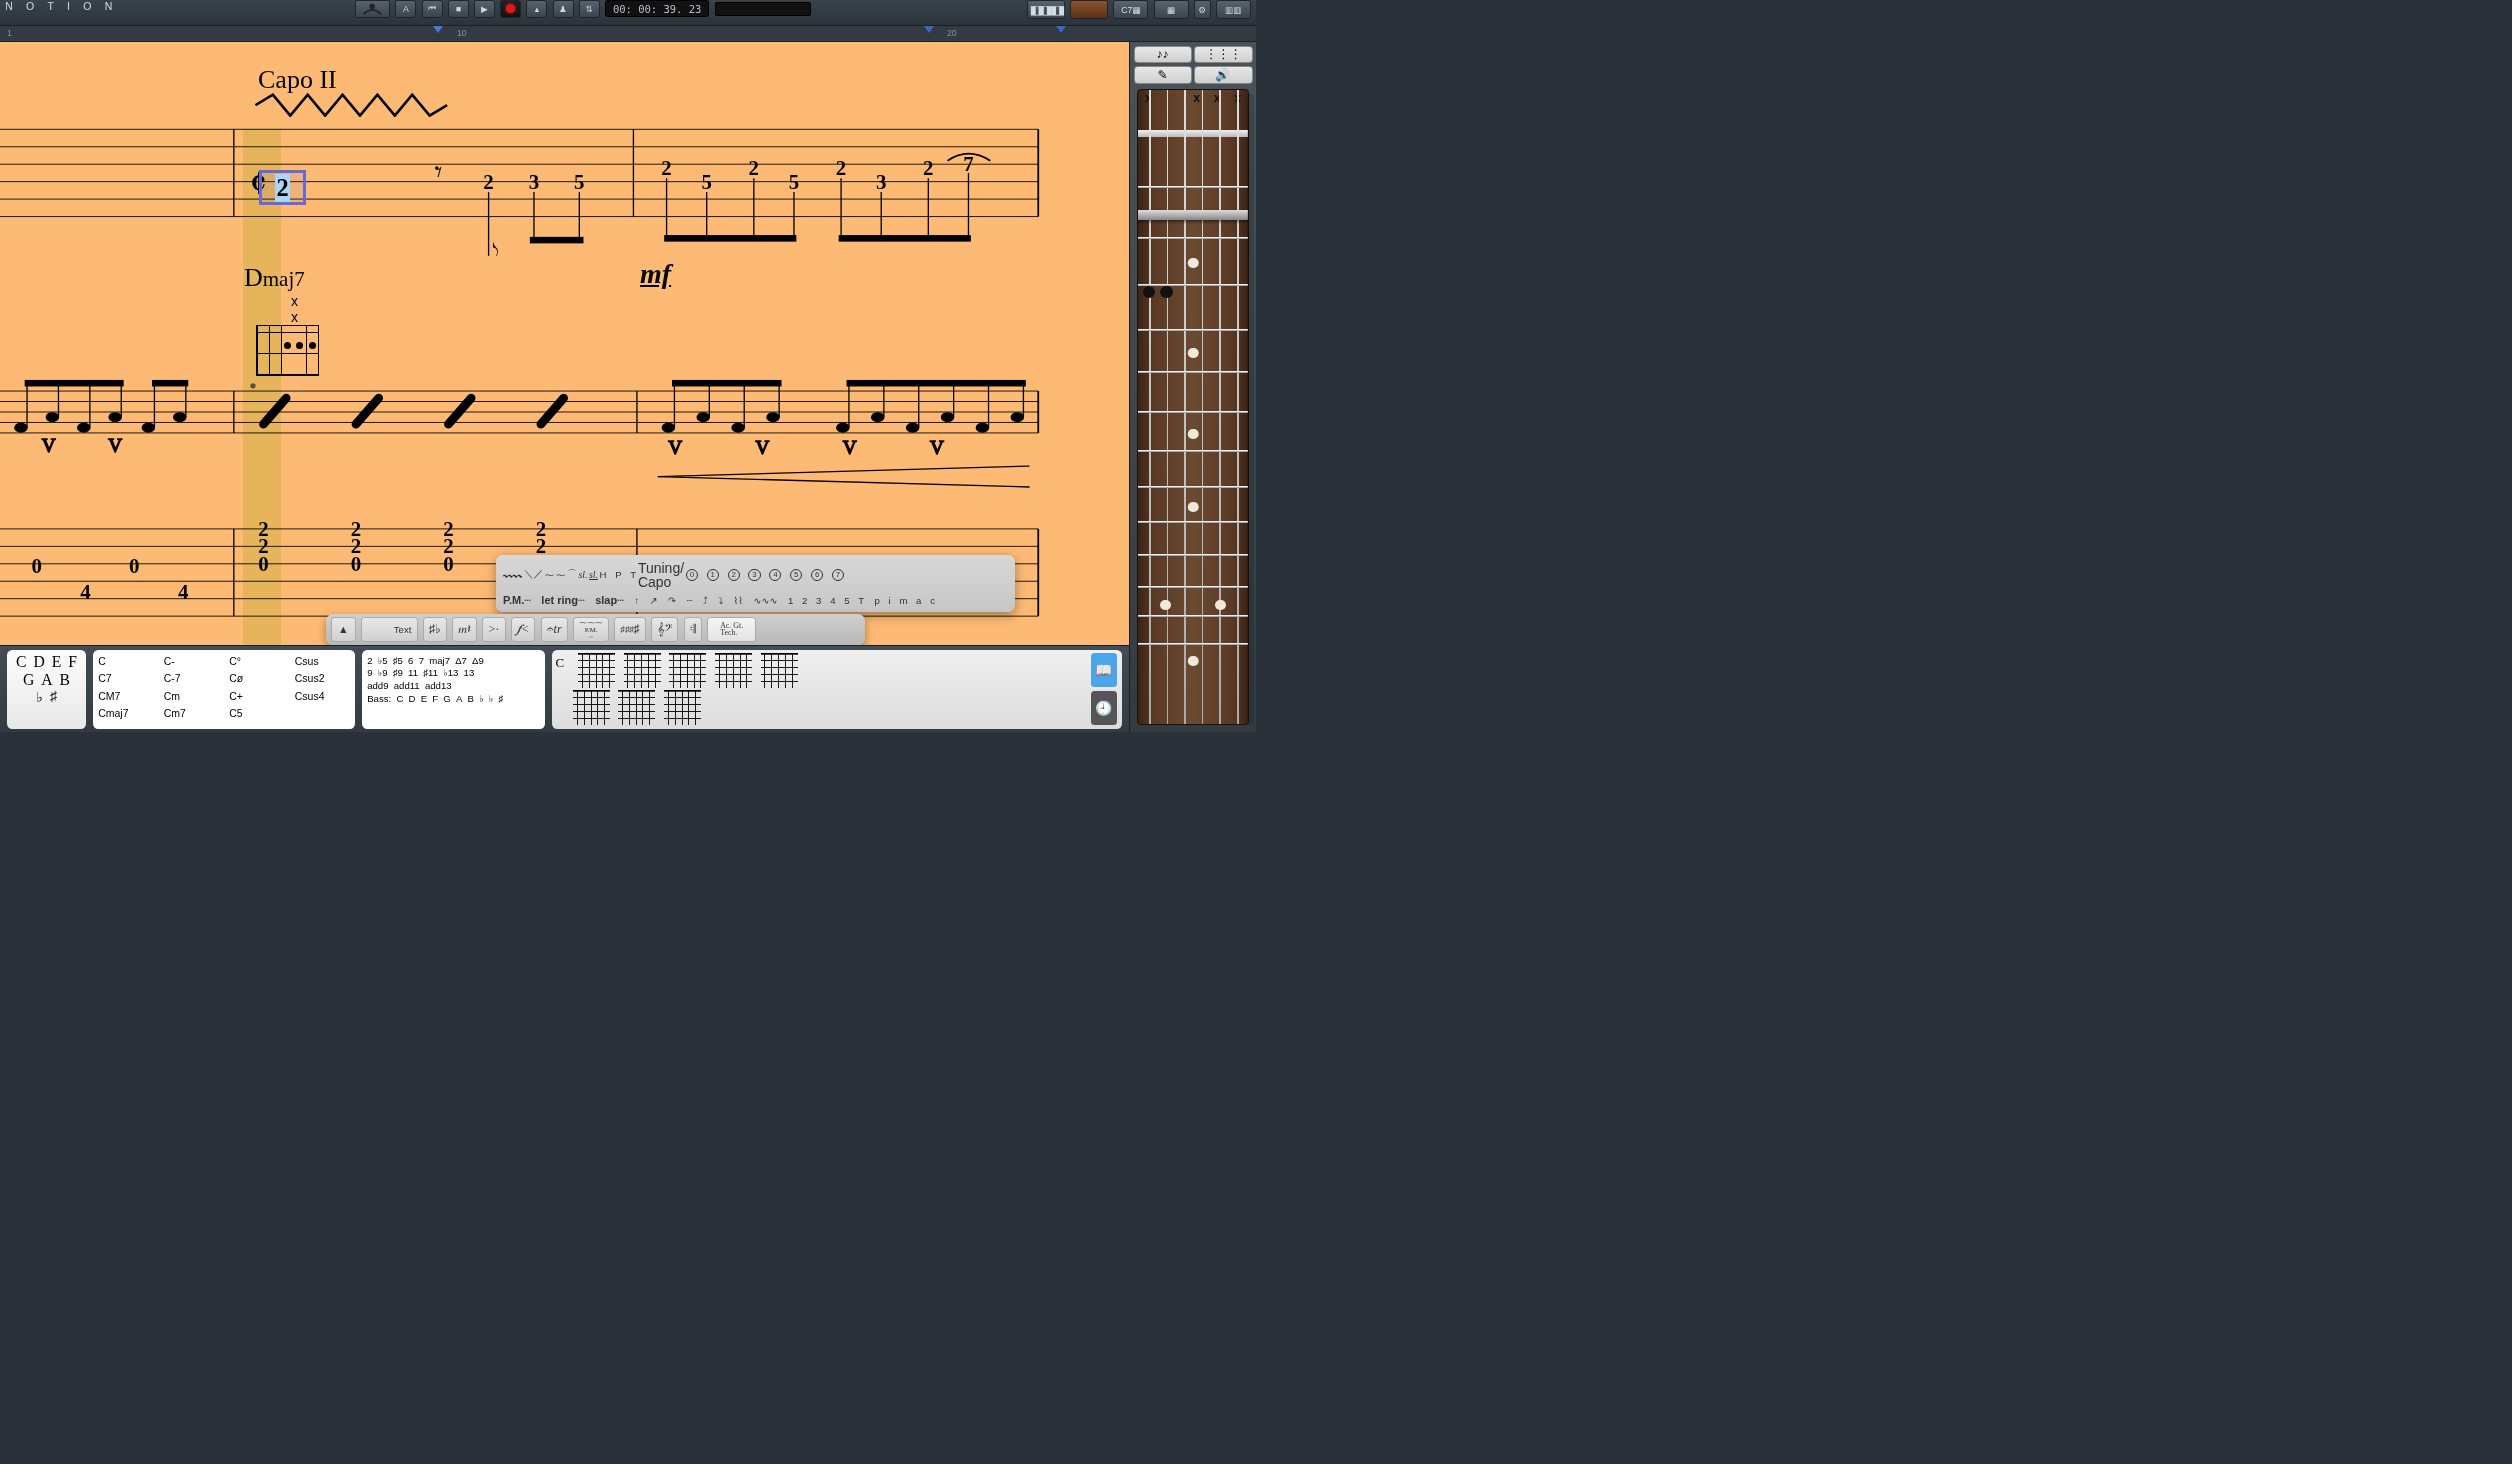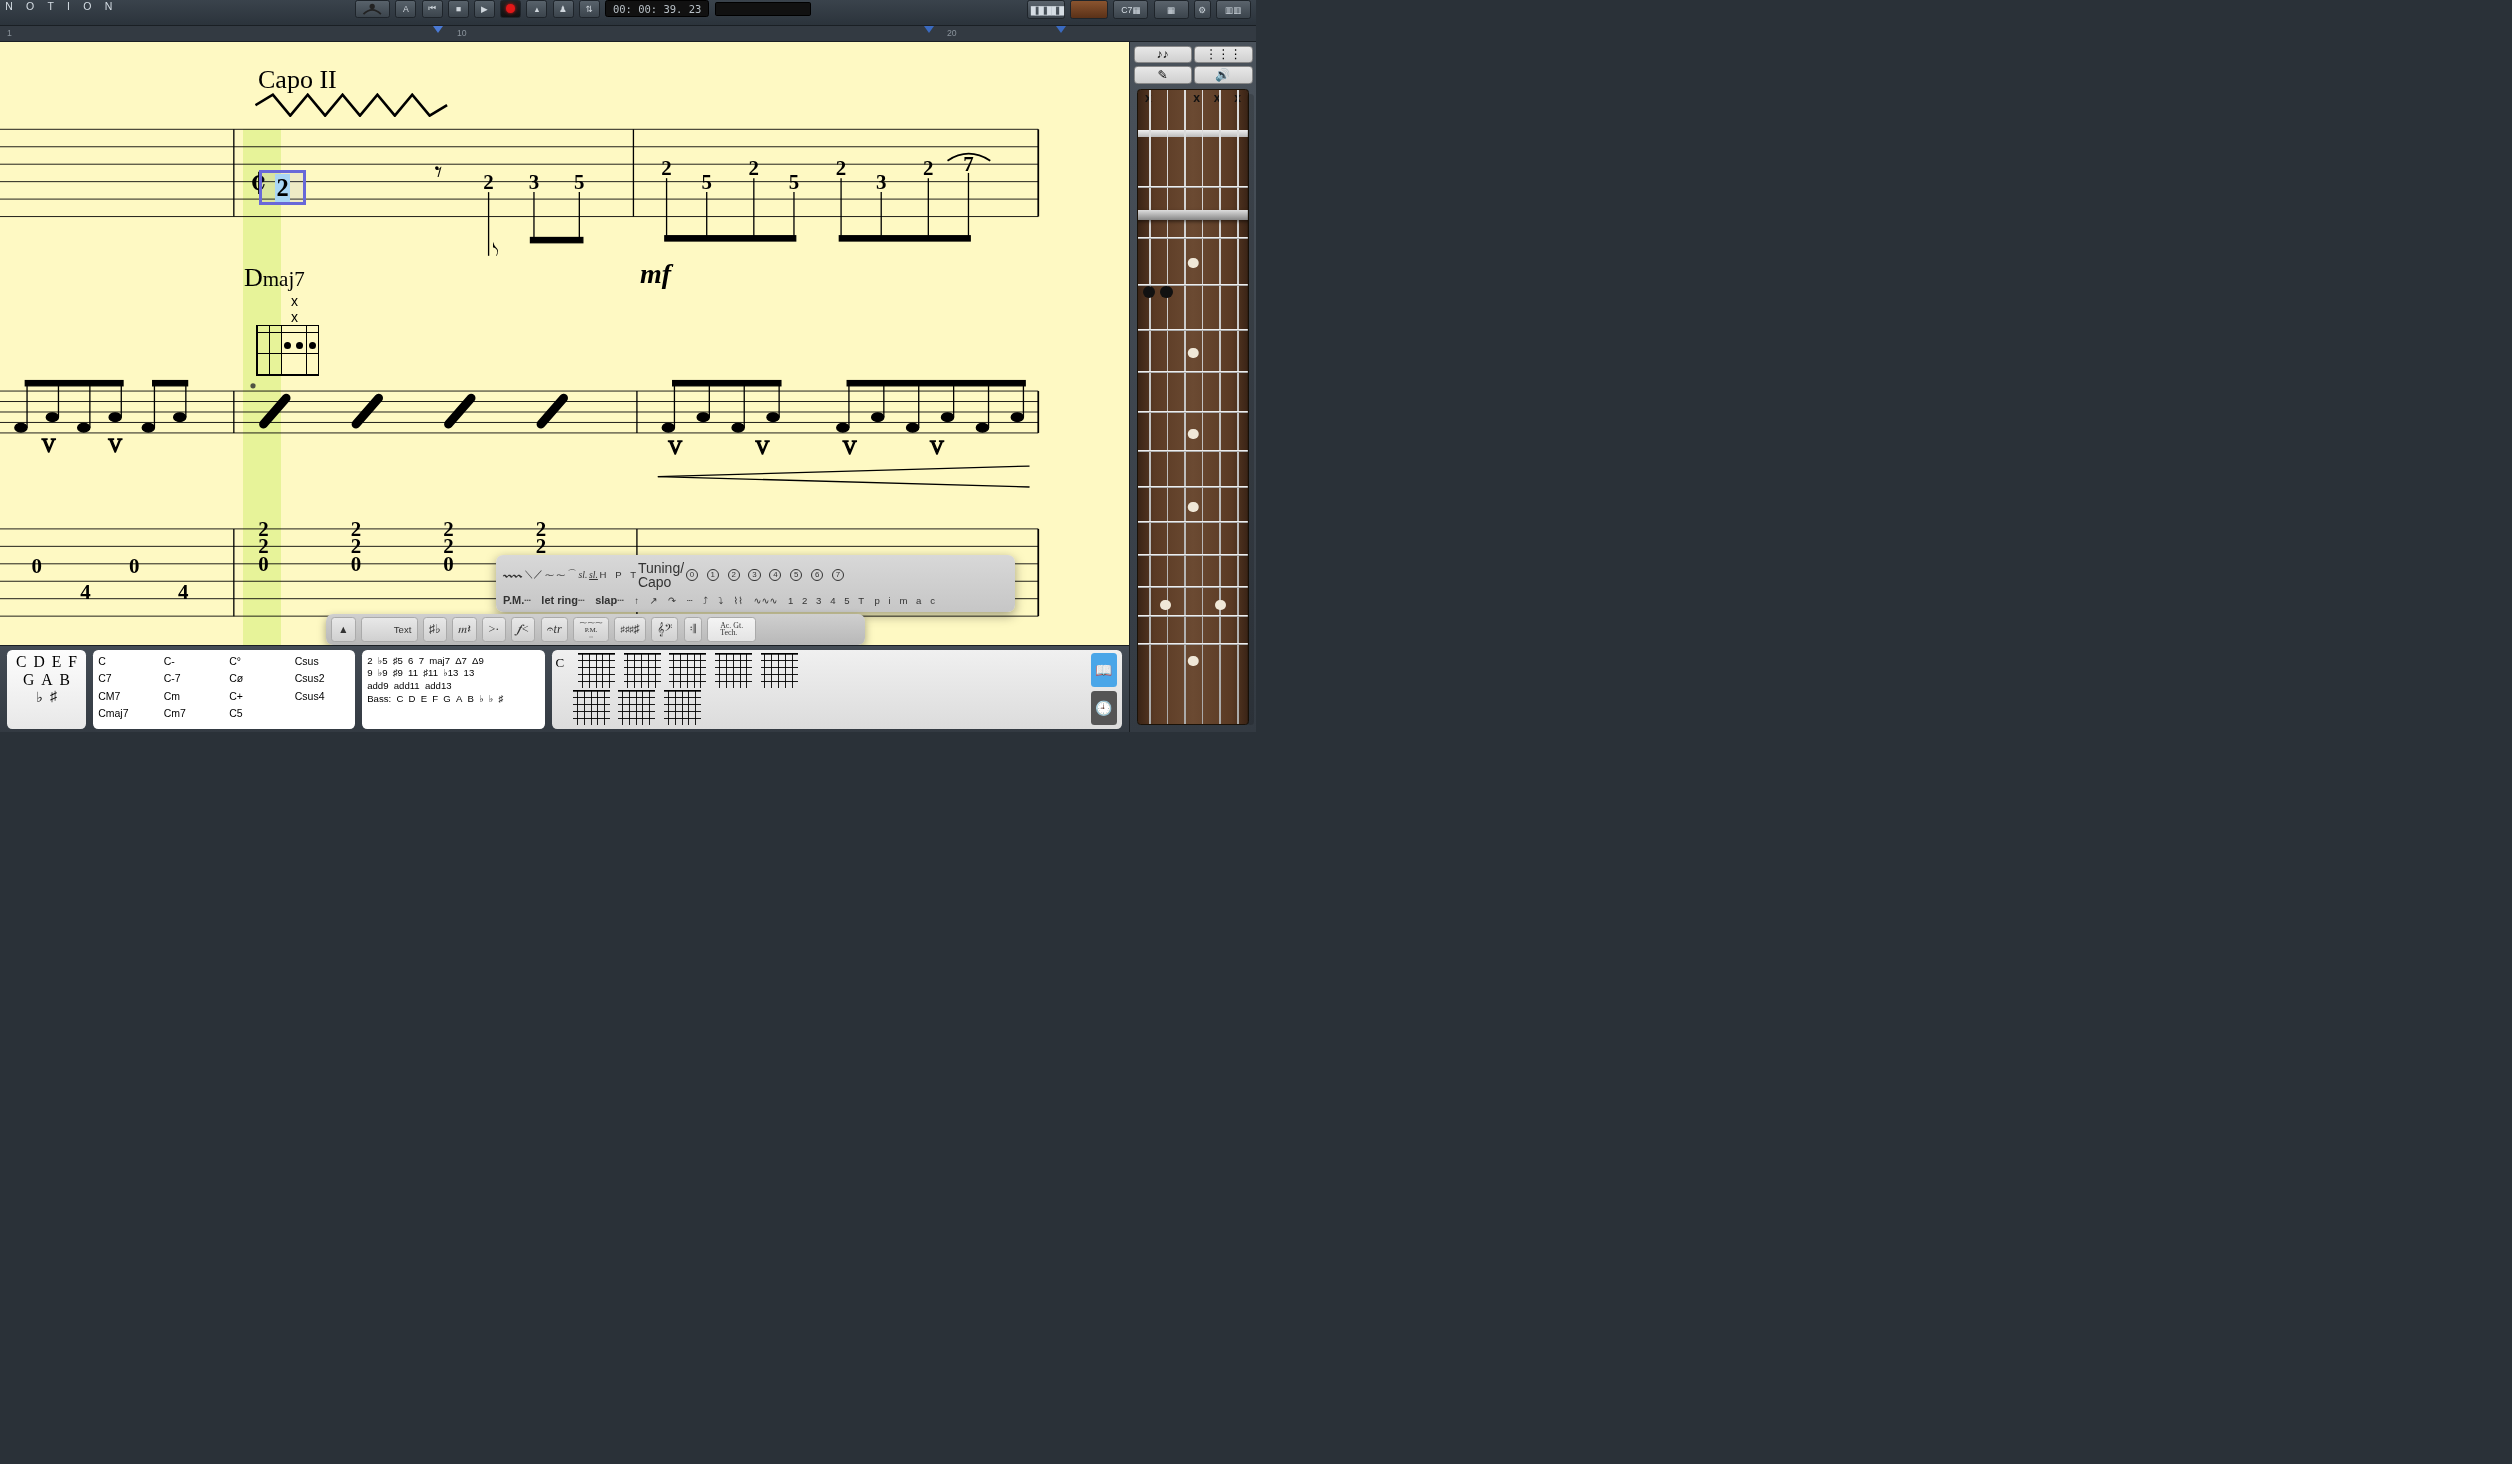--- a/index.html
+++ b/index.html
@@ -101,21 +101,21 @@
     border-top:7px solid #4a7ad6;
   }
 
   
   .score-area {
     position: absolute;
     top: 42px;
     left: 0;
     right: 127px;
     bottom: 87px;
-    background: #fef9c3;
+    background: #fdba74;
     overflow: hidden;
   }
   .score-svg { width:100%; height:100%; }
 
   
   .sel-note {
     position:absolute;
     left: 259px; top: 128px;
     width: 47px; height: 35px;
     border: 3.5px solid #6968d8;
@@ -150,20 +150,21 @@
     font-family: "Times New Roman", serif;
     font-size: 26px;
   }
   .mf-label {
     position:absolute;
     top: 216px; left: 640px;
     font-family: "Times New Roman", serif;
     font-style: italic;
     font-weight: bold;
     font-size: 28px;
+    text-decoration: underline;
   }
 
   
   .tech-palette {
     position:absolute;
     right: 236px;
     bottom: 93px;
     width: 564px;
     background: linear-gradient(#d8d8d8,#c6c6c6);
     border-radius: 7px;

